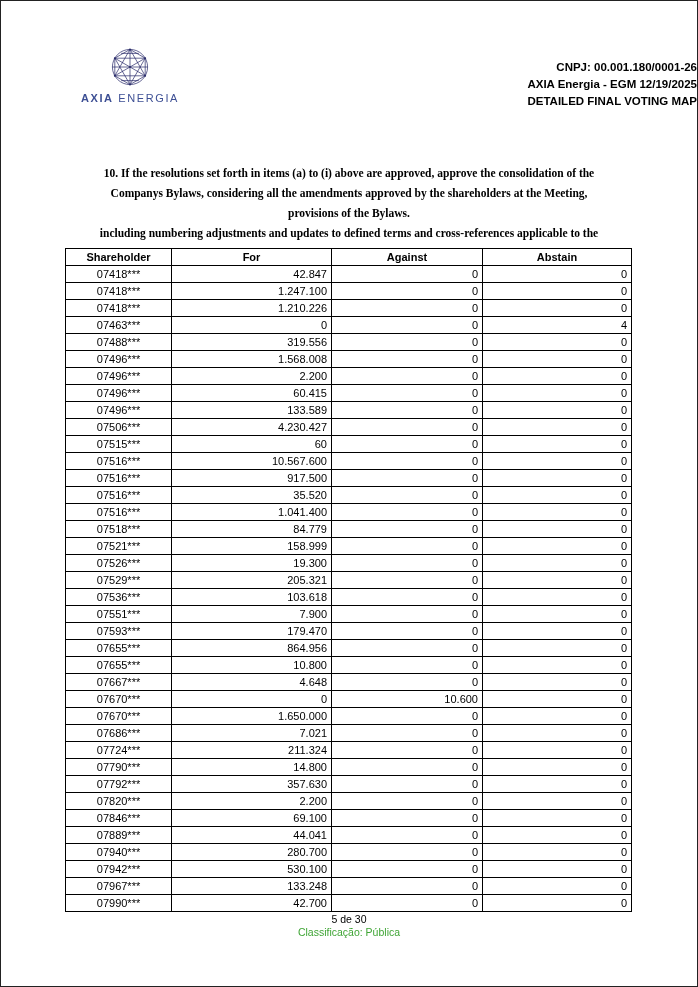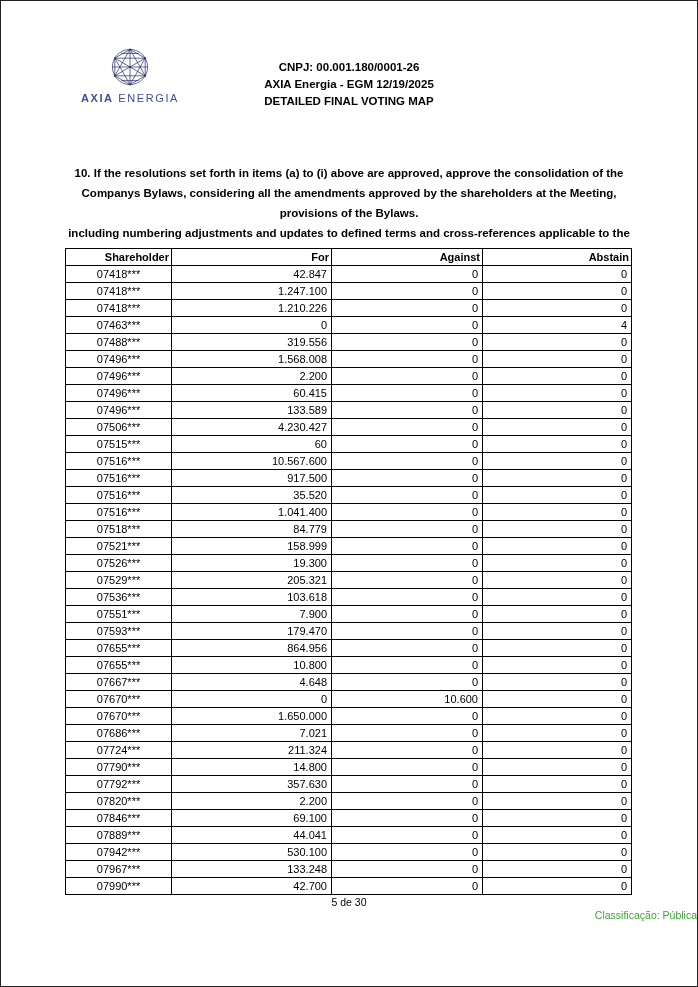--- a/index.html
+++ b/index.html
@@ -11,32 +11,32 @@
     font-family:"Liberation Sans", sans-serif;
     color:#000000;
     position:relative;
     overflow:hidden;
   }
   .header { position:relative; height:152px; }
   .logo { position:absolute; left:70px; top:42px; width:118px; text-align:center; }
   .logo-icon { display:block; margin:0 auto; }
   .logo-text { font-size:11px; letter-spacing:1.6px; color:#3d4f94; margin-top:1px; white-space:nowrap; }
   .logo-text .brand-a { font-weight:bold; }
-  .header-text { text-align:center; padding-top:58px; font-weight:bold; font-size:11.5px; line-height:17px; }
-  .resolution { text-align:center; font-weight:bold; font-size:11.5px; line-height:20px; margin-top:10px; }
+  .header-text { text-align:right; padding-top:58px; font-weight:bold; font-size:11.5px; line-height:17px; }
+  .resolution { text-align:center; font-weight:bold; font-size:11.5px; line-height:20px; margin-top:10px;font-family:Liberation Serif, serif; }
   table.voting { border-collapse:collapse; margin:5px 0 0 64px; table-layout:fixed; }
   table.voting th, table.voting td {
     border:1px solid #000000;
     font-size:11px;
     height:17px;
     padding:0 4px;
     overflow:hidden;
     white-space:nowrap;
   }
-  table.voting th { font-weight:bold; text-align:right; padding:0 2px; }
+  table.voting th { font-weight:bold; text-align:center; padding:0 2px; }
   td.left { text-align:center; padding-left:3px; }
   td.num { text-align:right; }
   .footer { text-align:center; font-size:10.5px; line-height:13px; margin-top:1px; }
   .classification { font-size:10.5px; }
 </style>
 </head>
 <body>
 
 <div class="page">
 
@@ -293,20 +293,26 @@
           <td class="num">0</td>
           <td class="num">0</td>
         </tr>
         <tr>
           <td class="left">07889***</td>
           <td class="num">44.041</td>
           <td class="num">0</td>
           <td class="num">0</td>
         </tr>
         <tr>
+          <td class="left">07940***</td>
+          <td class="num">280.700</td>
+          <td class="num">0</td>
+          <td class="num">0</td>
+        </tr>
+        <tr>
           <td class="left">07942***</td>
           <td class="num">530.100</td>
           <td class="num">0</td>
           <td class="num">0</td>
         </tr>
         <tr>
           <td class="left">07967***</td>
           <td class="num">133.248</td>
           <td class="num">0</td>
           <td class="num">0</td>
@@ -315,16 +321,16 @@
           <td class="left">07990***</td>
           <td class="num">42.700</td>
           <td class="num">0</td>
           <td class="num">0</td>
         </tr>
       </tbody>
   </table>
 
   <div class="footer">
     <div>5 de 30</div>
-    <div class="classification" id="classification" style="color: rgb(63, 165, 53); text-align: right;">Classificação: Pública</div>
+    <div class="classification" id="classification" style="color: rgb(63, 165, 53);">Classificação: Pública</div>
   </div>
 
 </div>
 
 </body></html>

